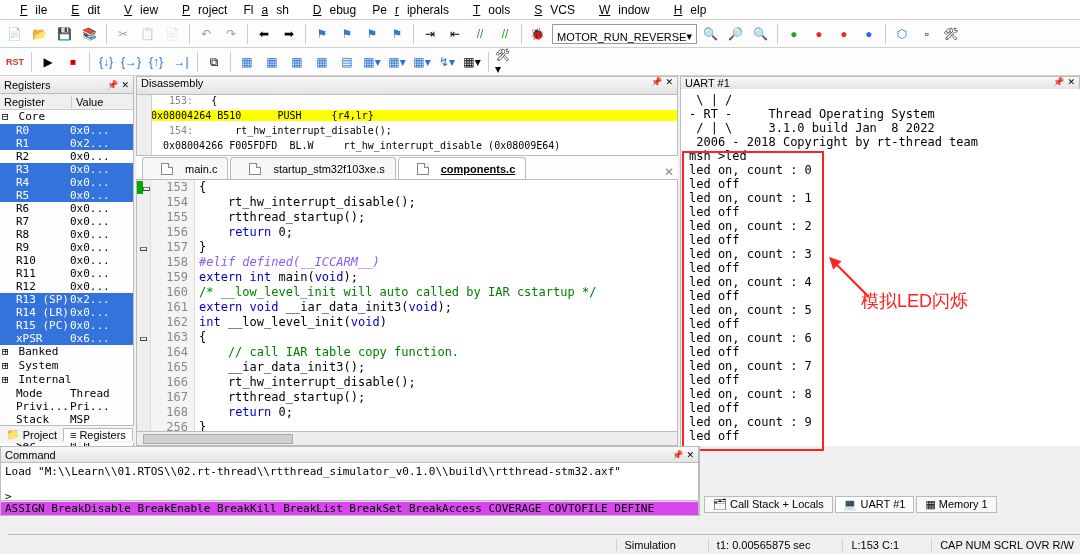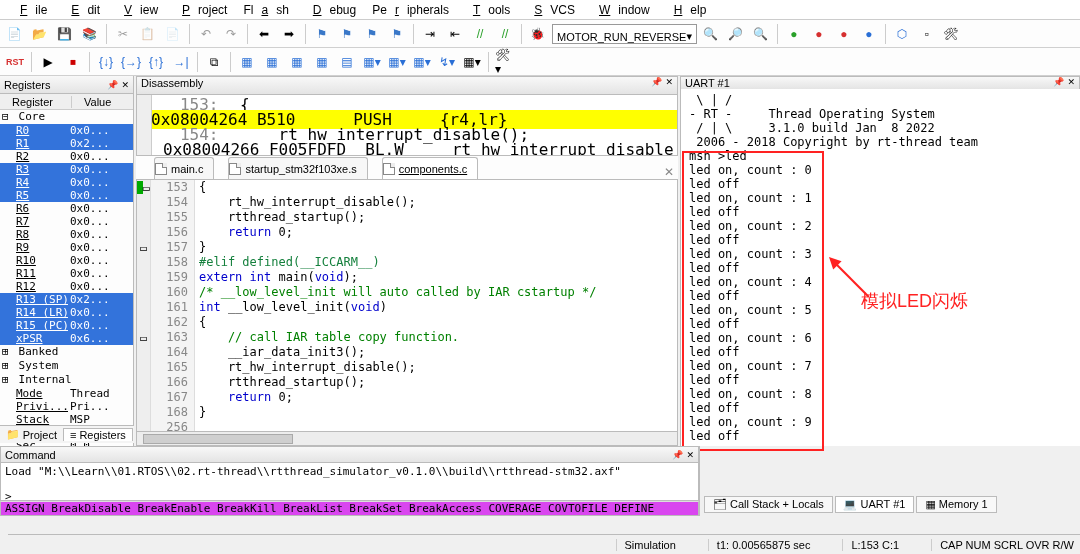--- a/index.html
+++ b/index.html
@@ -79,28 +79,28 @@
     height: 18px;
     display: flex; align-items: center;
     padding: 0 4px;
     font-size: 11px;
   }
   .panel-title .pin { margin-left: auto; font-size: 9px; }
   .reg-header {
     display: flex; background: #efefef; border-bottom: 1px solid #ccc;
     height: 16px; align-items: center; font-size: 11px;
   }
-  .reg-header div { padding: 0 12px; }
+  .reg-header div { padding: 0 4px; }
   .reg-header div:first-child { width: 72px; border-right: 1px solid #ccc; }
   .reg-body { flex: 1; overflow: hidden; font-family: Consolas, monospace; font-size: 11px; }
   .reg-row {
     display: flex; height: 13px; line-height: 13px;
   }
   .reg-row.group { padding-left: 2px; height: 14px; }
-  .reg-row .name { width: 68px; padding-left: 16px; overflow: hidden; white-space: nowrap; text-decoration: underline; }
+  .reg-row .name { width: 68px; padding-left: 16px; overflow: hidden; white-space: nowrap; }
   .reg-row .val  { flex: 1; overflow: hidden; white-space: nowrap; padding-left: 2px; }
   .reg-row.sel { background: #3373db; color: #fff; }
   .reg-row .tree { width: 10px; display: inline-block; }
 
   
   .middle {
     flex: 1;
     display: flex;
     flex-direction: column;
     margin: 0 2px;
@@ -114,21 +114,21 @@
     height: 18px;
     display: flex; align-items: flex-start;
     padding: 0 4px;
   }
   .pane-head .pin { margin-left: auto; font-size: 9px; }
 
   .disasm {
     background: #fff; border: 1px solid #bbb;
     height: 62px;
     font-family: Consolas, monospace;
-    font-size: 16px;
+    font-size: 10px;
     overflow: hidden;
     padding-left: 14px;
     position: relative;
   }
   .disasm::before {
     content: ""; position: absolute; left: 0; top: 0; width: 14px; height: 100%; background: #eee;
     border-right: 1px solid #ccc;
   }
   .disasm .line { white-space: pre; height: 15px; }
   .disasm .num { color: #888; padding-right: 12px; }
@@ -140,30 +140,29 @@
     display: flex;
     align-items: flex-end;
     background: #fdfdfd;
     border-bottom: 1px solid #bbb;
     gap: 2px;
     padding-left: 6px;
     position: relative;
   }
   .tabsbar .tab {
     height: 22px;
-    padding: 0 10px 0 0;
-    display: inline-flex; align-items: center; gap: 4px;
+    padding: 0 10px 0 18px;
+    display: inline-flex; align-items: center; gap: 12px;
     border: 1px solid #bbb;
     border-bottom: none;
     background: #f7f7f7;
     border-top-left-radius: 3px; border-top-right-radius: 3px;
     font-size: 11px;
-    margin-left: 12px;
-  }
-  .tabsbar .tab.active { background: #fff; text-decoration: underline; }
+  }
+  .tabsbar .tab.active { background: #fff; text-decoration: underline; font-weight: bold; }
   .tabsbar .xclose { margin-left: auto; margin-right: 4px; color: #888; font-size: 12px; }
 
   .editor {
     flex: 1;
     background: #fff;
     border: 1px solid #bbb;
     border-top: none;
     display: flex;
     font-family: Consolas, monospace;
     font-size: 12px;
@@ -181,21 +180,21 @@
   .marker-col {
     width: 14px;
     background: #eee;
     border-right: 1px solid #ddd;
   }
   .marker-col .mk { height: 15px; display: flex; align-items: center; justify-content: center; }
   .marker-col .mk.active::before { content: ""; width: 10px; height: 13px; background: #0a0; }
   .code { flex: 1; padding-left: 4px; overflow: hidden; }
   .code .cl { height: 15px; white-space: pre; color: #000; }
   .code .kw { color: #0000cc; }
-  .code .pre { color: #15803d; }
+  .code .pre { color: #8b5cf6; font-style: italic; }
   .code .cmt { color: #008000; }
 
   .hscroll { height: 14px; background: #ededed; border: 1px solid #bbb; border-top: none; display: flex; align-items: center; }
   .hscroll .thumb { height: 10px; width: 150px; margin-left: 6px; background: #cfcfcf; border: 1px solid #aaa; }
 
   
   .uart {
     width: 400px;
     display: flex;
     flex-direction: column;
@@ -615,20 +614,21 @@
         </div>
       <div class="code" id="code-body">
           <div class="cl">{</div>
           <div class="cl">    rt_hw_interrupt_disable();</div>
           <div class="cl">    rtthread_startup();</div>
           <div class="cl">    <span class="kw">return</span> 0;</div>
           <div class="cl">}</div>
           <div class="cl"><span class="pre">#elif defined(__ICCARM__)</span></div>
           <div class="cl"><span class="kw">extern</span> <span class="kw">int</span> main(<span class="kw">void</span>);</div>
           <div class="cl"><span class="cmt">/* __low_level_init will auto called by IAR cstartup */</span></div>
+          <div class="cl"><span class="kw">extern</span> <span class="kw">void</span> __iar_data_init3(<span class="kw">void</span>);</div>
           <div class="cl"><span class="kw">int</span> __low_level_init(<span class="kw">void</span>)</div>
           <div class="cl">{</div>
           <div class="cl"><span class="cmt">    // call IAR table copy function.</span></div>
           <div class="cl">    __iar_data_init3();</div>
           <div class="cl">    rt_hw_interrupt_disable();</div>
           <div class="cl">    rtthread_startup();</div>
           <div class="cl">    <span class="kw">return</span> 0;</div>
           <div class="cl">}</div>
         </div>
     </div>

